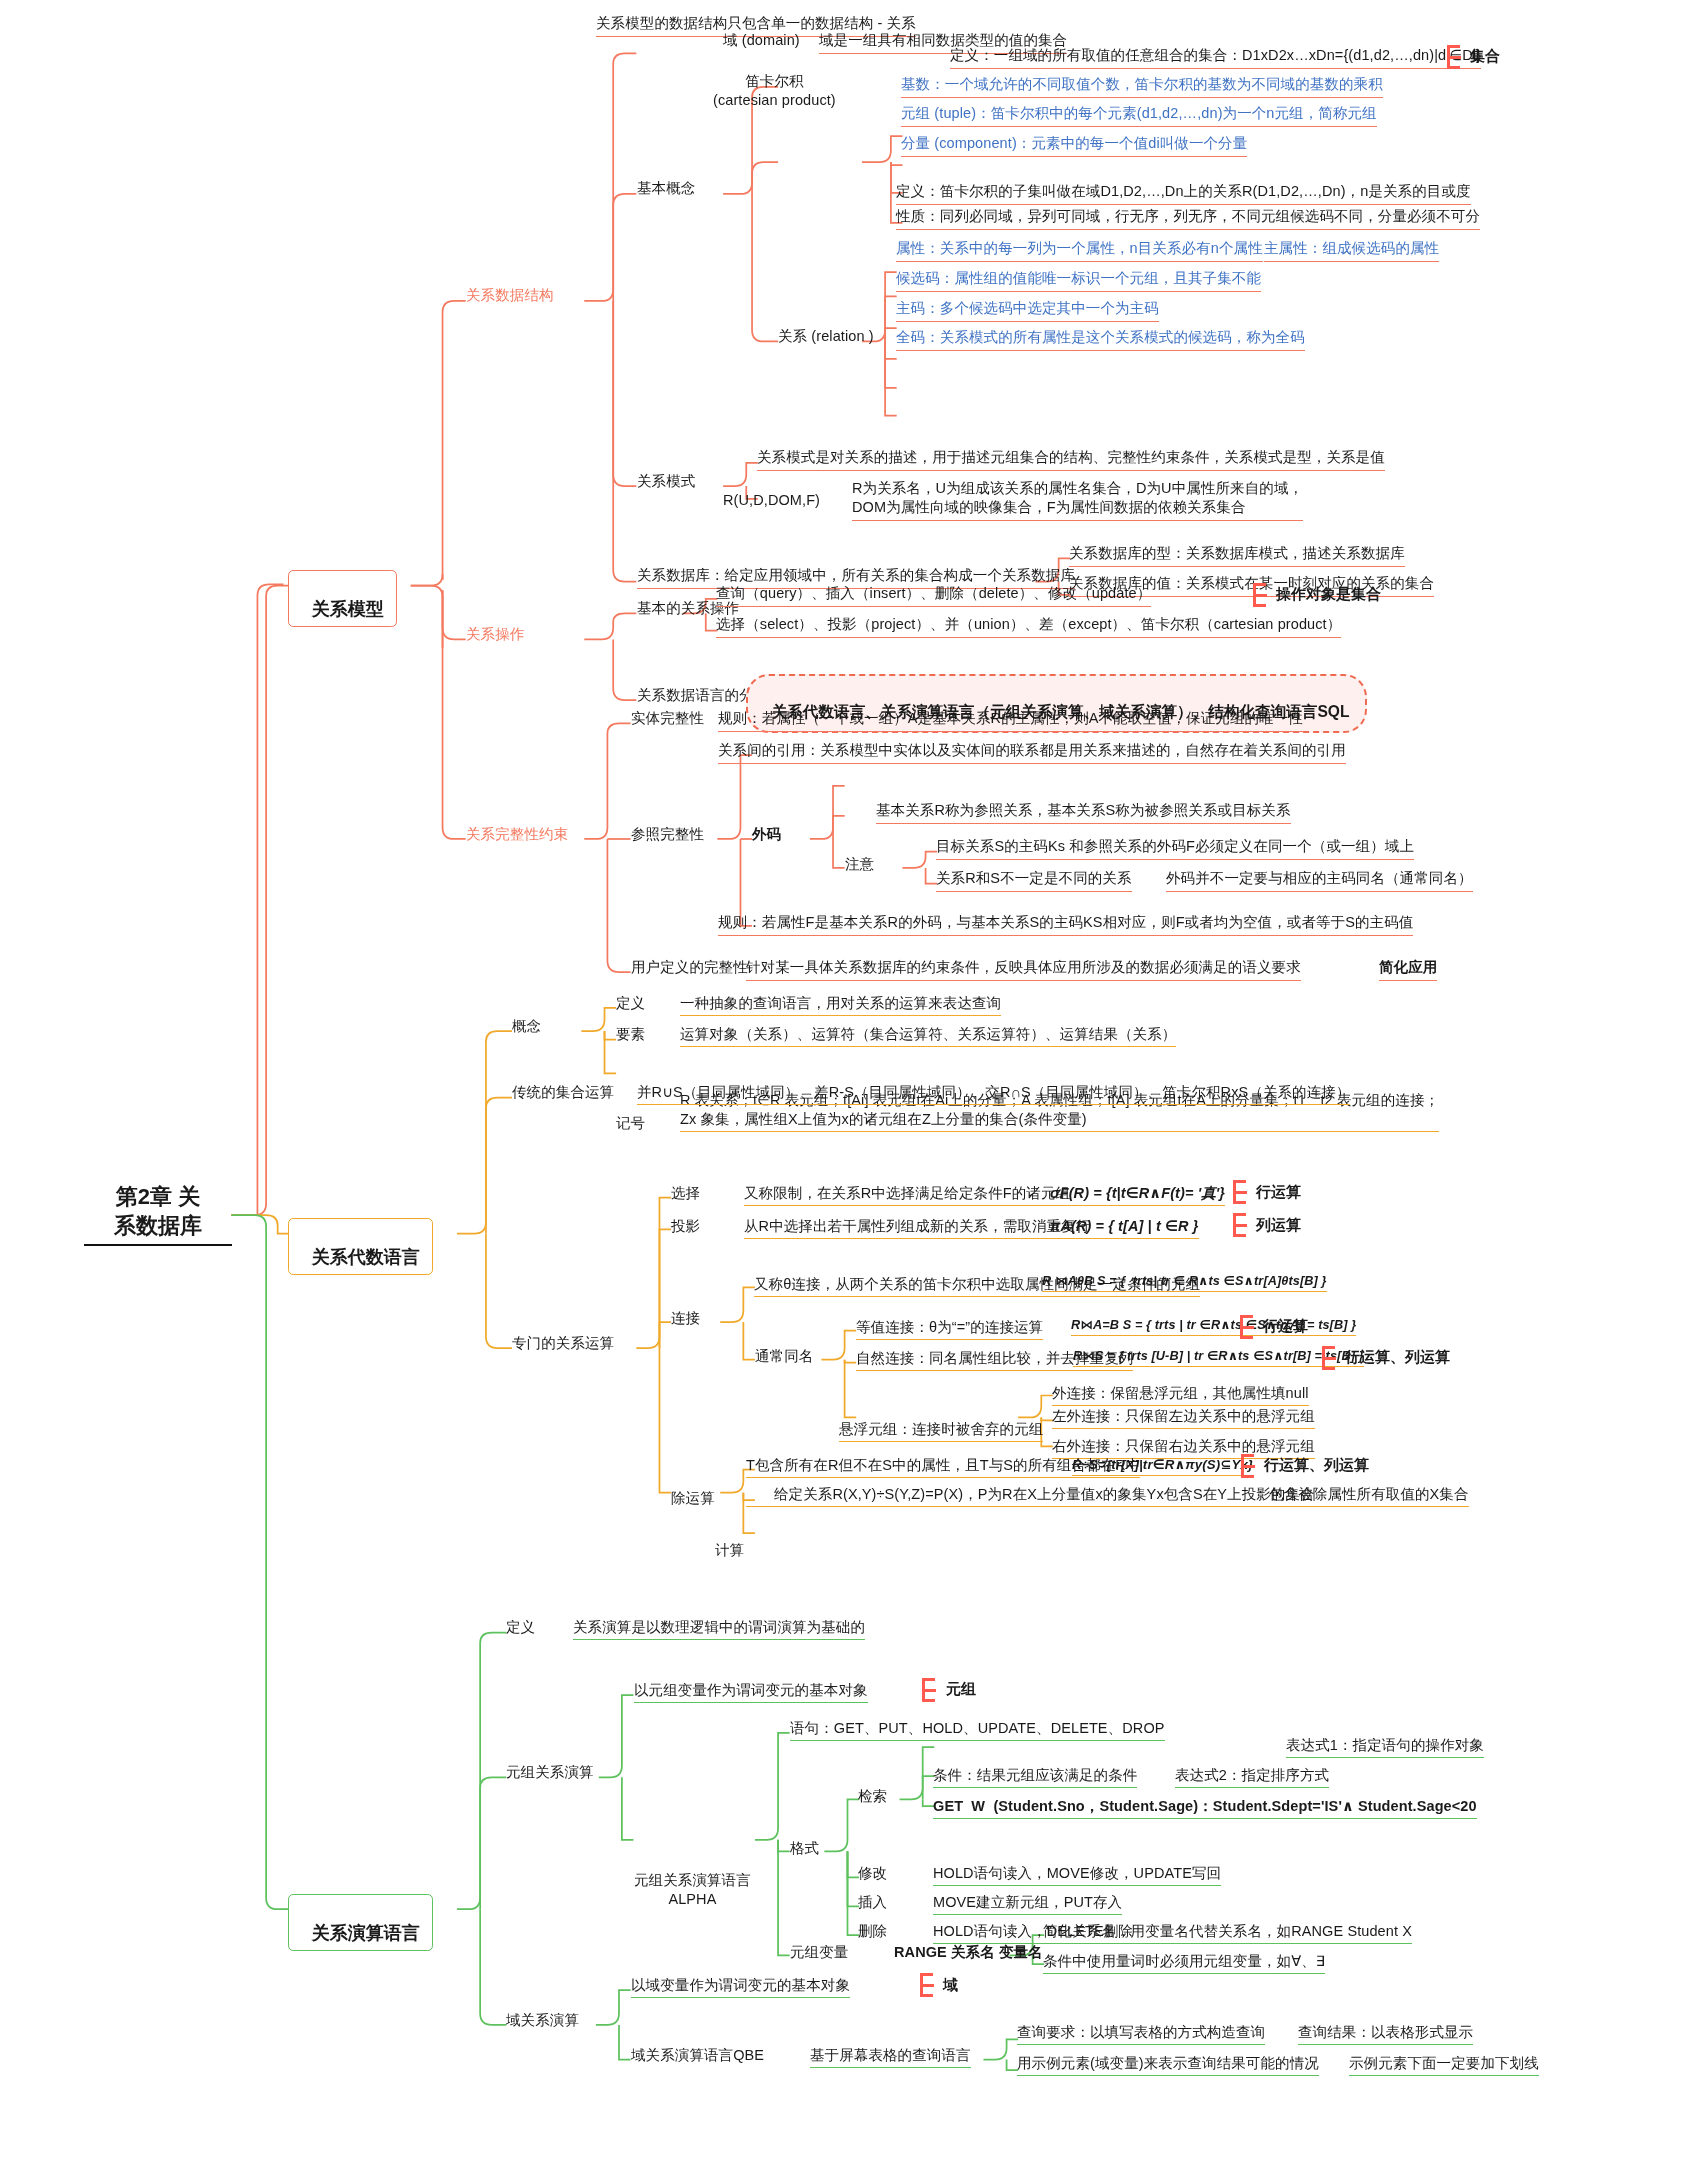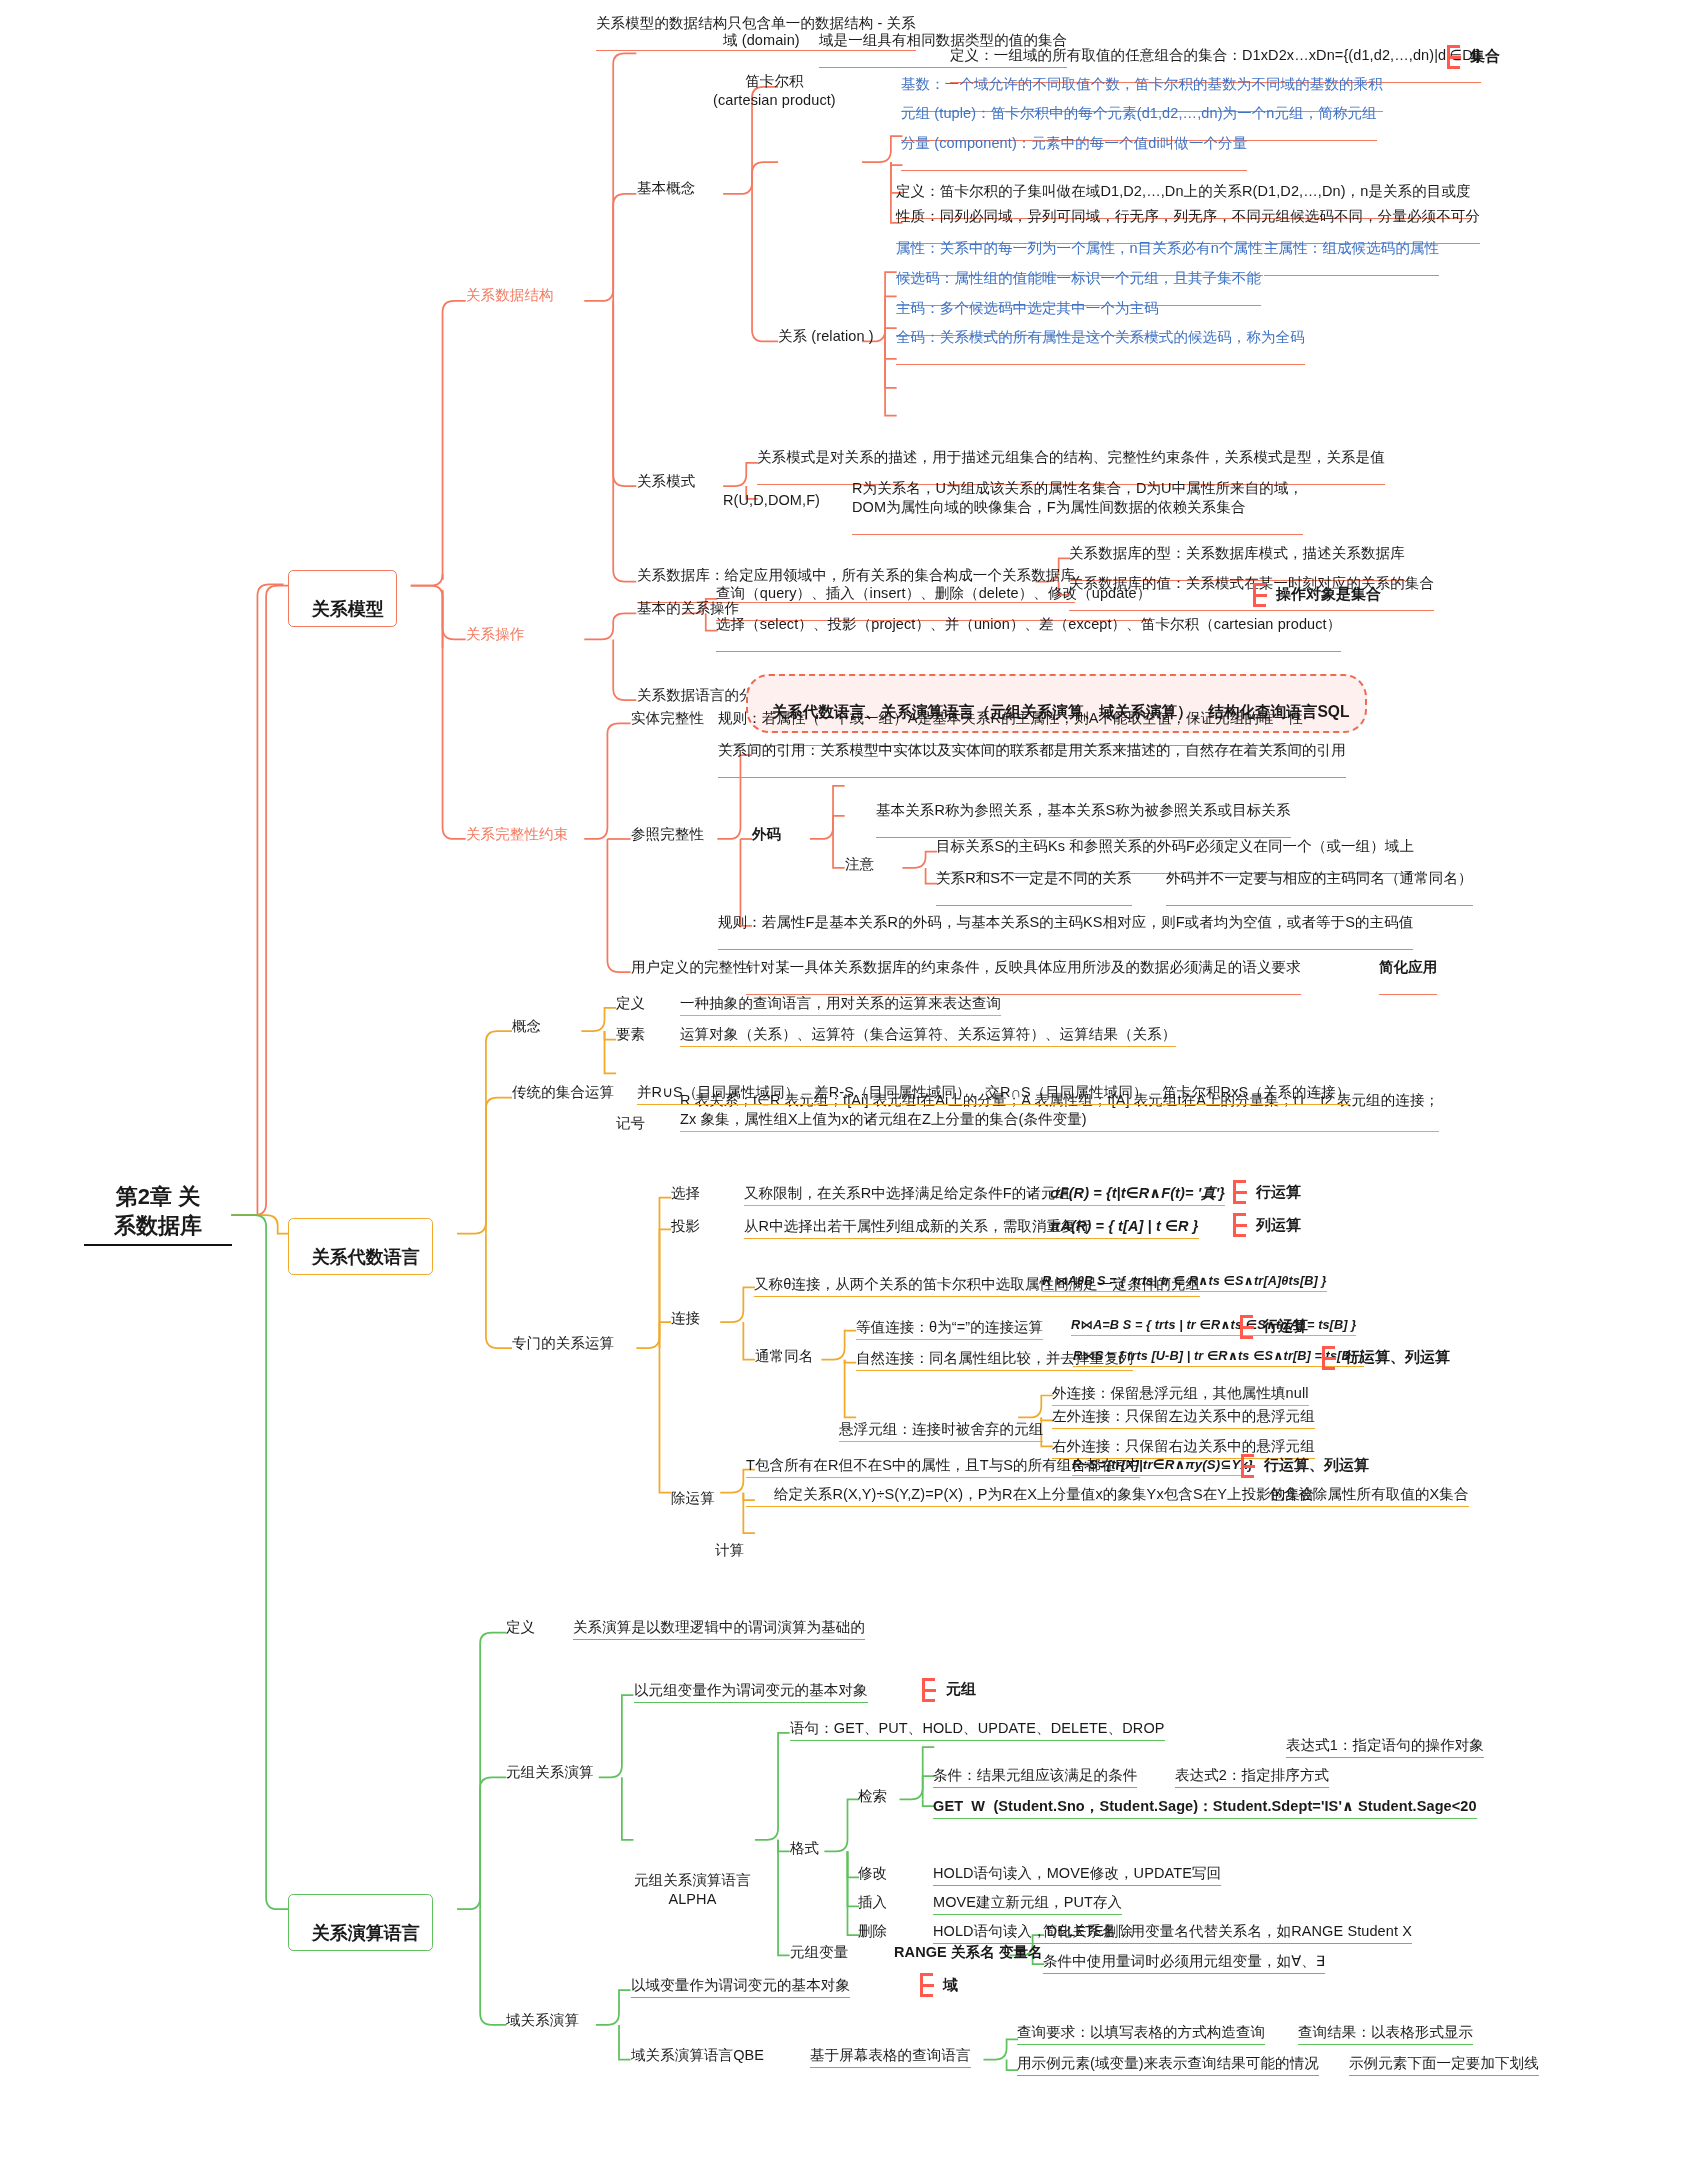--- a/index.html
+++ b/index.html
@@ -14,21 +14,21 @@
   #canvas { position:absolute; inset:0; }
   svg.links { position:absolute; left:0; top:0; width:1684px; height:2183px; pointer-events:none; }
 
   .node {
     position:absolute;
     font-size: 14.5px;
     line-height: 1.32;
     white-space: pre;
     letter-spacing: 0.1px;
   }
-  .node.u-red   { border-bottom: 1.7px solid #f4795f; padding-bottom:17px; }
+  .node.u-red   { border-bottom: 1.7px solid #f4795f; padding-bottom:3px; }
   .node.u-org   { border-bottom: 1.7px solid #f0a92b; padding-bottom:1.7px; }
   .node.u-grn   { border-bottom: 1.7px solid #5dc15d; padding-bottom:1.7px; }
   .node.noline  { border-bottom:none; }
   .blue  { color:#3f72c4; }
   .red   { color:#e03030; }
   .redtxt{ color:#f4795f; }
   .bold  { font-weight:bold; }
   .ul    { text-decoration:underline; }
 
   

